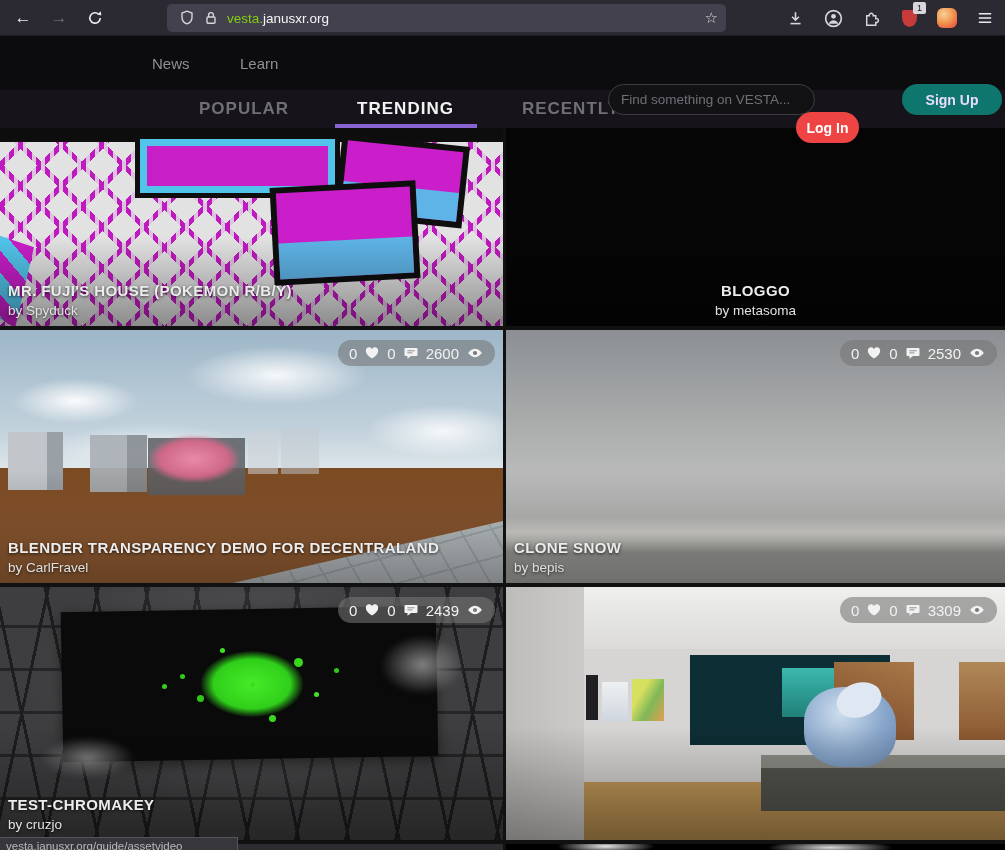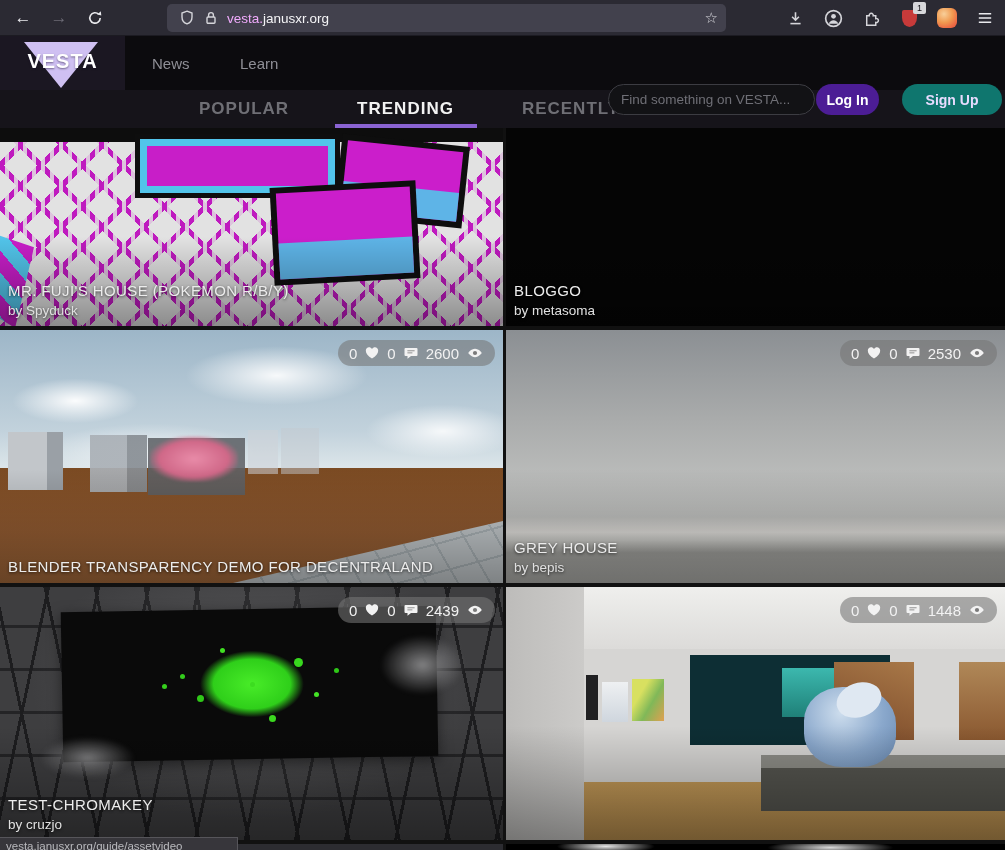--- a/index.html
+++ b/index.html
@@ -12,21 +12,21 @@
              background:#2b2a33; border-bottom:1px solid #1c1b22; z-index:60; }
   .nav-btn { position:absolute; top:5px; width:26px; height:26px; border-radius:4px;
              display:flex; align-items:center; justify-content:center;
              color:#eaeaee; font-size:17px; }
   .nav-btn.disabled { color:#6c6b76; }
   .urlbar { position:absolute; left:167px; top:4px; width:559px; height:28px;
             background:#42414d; border-radius:5px; display:flex; align-items:center;
             padding:0 8px; }
   .urlbar .ic { display:flex; align-items:center; justify-content:center; width:24px; height:24px; }
   .url-text { font-size:13.5px; margin-left:4px; white-space:nowrap; }
-  .url-text .dim { color:#f0abfc; }
+  .url-text .dim { color:#84cc16; }
   .url-text .strong { color:#f5f5f7; }
   .url-star { margin-left:auto; color:#d5d5da; font-size:15px; }
   .tb-icons { position:absolute; right:8px; top:0; height:36px; display:flex;
               align-items:center; gap:14px; }
   .tb-icons .ic { width:24px; height:24px; display:flex; align-items:center;
                   justify-content:center; position:relative; }
   .ublock-shield { width:15px; height:17px; background:#c73a3a;
                    border-radius:2px 2px 50% 50%/2px 2px 55% 55%; }
   .ext-badge { position:absolute; top:-4px; right:-5px; min-width:13px; height:12px;
                background:#d7d7db; color:#15141a; font-size:9px; line-height:12px;
@@ -50,49 +50,49 @@
           color:#8f8f96; font-size:15px; cursor:pointer; }
   .hnav.news { left:152px; } .hnav.learn { left:240px; }
   .search-box { position:absolute; left:608px; top:48px; width:207px; height:31px;
                 background:#121215; border:1px solid #3c3c42; border-radius:17px;
                 color:#bdbdc4; font-size:13.5px; padding:0 12px; outline:none;
                 font-family:"Liberation Sans", sans-serif; z-index:56; }
   .search-box::placeholder { color:#6f6f76; }
   .btn { position:absolute; top:48px; height:31px; border:none; border-radius:16px;
          font-size:14px; font-weight:600; cursor:pointer; z-index:56;
          font-family:"Liberation Sans", sans-serif; }
-  .btn.login { left:816px; width:63px; background:#4c1d95; color:#ffffff; }
+  .btn.login { left:796px; width:63px; background:#ef4444; color:#ffffff;margin-top:28px; }
   .btn.signup { left:902px; width:100px; background:#0f766e; color:#e8dcff; }
 
   
   .tab-bar { position:absolute; left:0; top:90px; width:1005px; height:38px;
              background:#16141a; display:flex; justify-content:center;
              align-items:center; gap:68px; z-index:54; }
   .tab { position:relative; height:100%; display:flex; align-items:center;
          color:#6f6f75; font-size:17px; font-weight:600; letter-spacing:1px;
          cursor:pointer; }
   .tab.active { color:#f2f2f2;text-align:right; }
   .tab .underline { position:absolute; bottom:0; left:50%; transform:translateX(-50%);
                     width:142px; height:4px; background:#8a63d2; }
 
   
   .card { position:absolute; overflow:hidden; cursor:pointer; background:#000; }
   .c0 { left:0;   top:128px; width:503px; height:198px; }
-  .c1 { left:506px;top:128px; width:499px; height:198px; }
+  .c1 { left:506px;top:128px; width:499px; height:198px;text-align:center; }
   .c2 { left:0;   top:330px; width:503px; height:253px; }
   .c3 { left:506px;top:330px; width:499px; height:253px; }
   .c4 { left:0;   top:587px; width:503px; height:253px; }
   .c5 { left:506px;top:587px; width:499px; height:253px; }
   .c6 { left:0;   top:844px; width:503px; height:6px; }
   .c7 { left:506px;top:844px; width:499px; height:6px; }
   .thumb { position:absolute; inset:0; overflow:hidden; }
   .overlay { position:absolute; inset:0;
              background:linear-gradient(180deg, rgba(0,0,0,0) 55%, rgba(0,0,0,.38) 100%); }
   .meta { position:absolute; left:8px; right:8px; bottom:8px; }
-  .card-title { color:#ececec; font-size:15px; font-weight:400; letter-spacing:.4px;
+  .card-title { color:#ececec; font-size:15px; font-weight:700; letter-spacing:.4px;
                 text-shadow:0 1px 3px rgba(0,0,0,.7); white-space:nowrap; }
   .card-author { color:#e0e0e0; font-size:13.5px; margin-top:4px;
                  text-shadow:0 1px 3px rgba(0,0,0,.7); }
   .badge { position:absolute; top:10px; right:8px; height:26px; display:flex;
            align-items:center; gap:7px; padding:0 11px; border-radius:13px;
            background:rgba(118,118,118,.58); color:#f2f2f2; font-size:15px; }
   .badge svg { display:block; }
 
   
   .img-pokemon { background-color:#e2e2e2;
@@ -236,24 +236,20 @@
       </span>
       <span class="ic hamburger">
         <svg width="18" height="18" viewBox="0 0 16 16">
             <path d="M2.5 4.2h11M2.5 8h11M2.5 11.8h11" stroke="#eaeaee" stroke-width="1.5"></path>
           </svg>
       </span>
     </div>
   </div>
 
   <div class="site-header">
-    <div class="logo-block">
-      <div class="logo-tri"></div>
-      <div class="logo-text">VESTA</div>
-    </div>
     <div class="hnav news">News</div>
     <div class="hnav learn">Learn</div>
     <input class="search-box" type="text" placeholder="Find something on VESTA..." style="">
     <button class="btn login">Log In</button>
     <button class="btn signup">Sign Up</button>
   </div>
 
   <div class="tab-bar">
     <div class="tab">POPULAR</div>
     <div class="tab active">
@@ -323,20 +319,21 @@
           <rect x="4.4" y="7.3" width="5" height="1.1" fill="#9a9a9a"></rect>
         </svg>
       <span>2600</span>
       <svg width="18" height="16" viewBox="0 0 16 16">
           <path d="M1.3 8S3.9 3.8 8 3.8 14.7 8 14.7 8 12.1 12.2 8 12.2 1.3 8 1.3 8z" fill="#f2f2f2"></path>
           <circle cx="8" cy="8" r="2.1" fill="#7a7a7a"></circle>
         </svg>
     </div>
     <div class="meta">
       <div class="card-title">BLENDER TRANSPARENCY DEMO FOR DECENTRALAND</div>
+      <div class="card-author">by CarlFravel</div>
     </div>
   </div>
 
   <div class="card c3">
     <div class="thumb img-snow"></div>
     <div class="overlay"></div>
     <div class="badge">
       <span>0</span>
       <svg width="16" height="16" viewBox="0 0 16 16">
           <path d="M8 13.6C4 10.9 1.8 8.4 1.8 5.7c0-2 1.5-3.4 3.2-3.4 1.2 0 2.3.6 3 1.7.7-1.1 1.8-1.7 3-1.7 1.7 0 3.2 1.4 3.2 3.4 0 2.7-2.2 5.2-6.2 7.9z" fill="#f2f2f2"></path>
@@ -347,21 +344,21 @@
           <rect x="4.4" y="5.2" width="7.2" height="1.1" fill="#9a9a9a"></rect>
           <rect x="4.4" y="7.3" width="5" height="1.1" fill="#9a9a9a"></rect>
         </svg>
       <span>2530</span>
       <svg width="18" height="16" viewBox="0 0 16 16">
           <path d="M1.3 8S3.9 3.8 8 3.8 14.7 8 14.7 8 12.1 12.2 8 12.2 1.3 8 1.3 8z" fill="#f2f2f2"></path>
           <circle cx="8" cy="8" r="2.1" fill="#7a7a7a"></circle>
         </svg>
     </div>
     <div class="meta">
-      <div class="card-title">GREY HOUSE</div>
+      <div class="card-title">CLONE SNOW</div>
       <div class="card-author">by bepis</div>
     </div>
   </div>
 
   <div class="card c4">
     <div class="thumb img-chroma">
       <div class="ch-screen"></div>
       <div class="ch-smoke" style="left:40px;top:150px;width:95px;height:42px"></div>
       <div class="ch-smoke" style="left:380px;top:48px;width:85px;height:60px"></div>
       <div class="ch-splat"></div>
@@ -414,21 +411,21 @@
       <span>0</span>
       <svg width="16" height="16" viewBox="0 0 16 16">
           <path d="M8 13.6C4 10.9 1.8 8.4 1.8 5.7c0-2 1.5-3.4 3.2-3.4 1.2 0 2.3.6 3 1.7.7-1.1 1.8-1.7 3-1.7 1.7 0 3.2 1.4 3.2 3.4 0 2.7-2.2 5.2-6.2 7.9z" fill="#f2f2f2"></path>
         </svg>
       <span>0</span>
       <svg width="16" height="16" viewBox="0 0 16 16">
           <path d="M2.5 3h11a1 1 0 0 1 1 1v6a1 1 0 0 1-1 1H8l-3.5 2.8V11h-2a1 1 0 0 1-1-1V4a1 1 0 0 1 1-1z" fill="#f2f2f2"></path>
           <rect x="4.4" y="5.2" width="7.2" height="1.1" fill="#9a9a9a"></rect>
           <rect x="4.4" y="7.3" width="5" height="1.1" fill="#9a9a9a"></rect>
         </svg>
-      <span>1448</span>
+      <span>3309</span>
       <svg width="18" height="16" viewBox="0 0 16 16">
           <path d="M1.3 8S3.9 3.8 8 3.8 14.7 8 14.7 8 12.1 12.2 8 12.2 1.3 8 1.3 8z" fill="#f2f2f2"></path>
           <circle cx="8" cy="8" r="2.1" fill="#7a7a7a"></circle>
         </svg>
     </div>
     <div class="meta">
     </div>
   </div>
 
   <div class="card c6">

